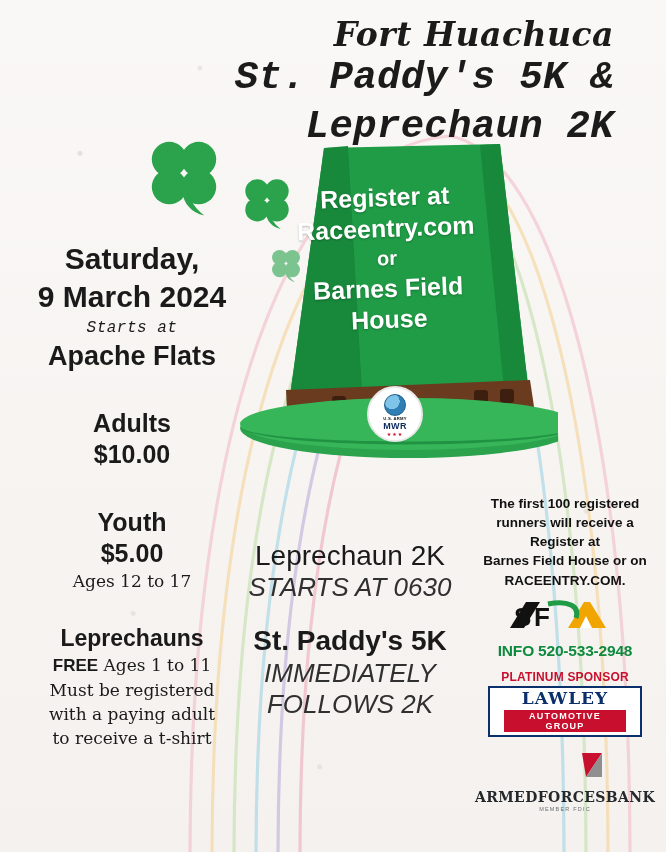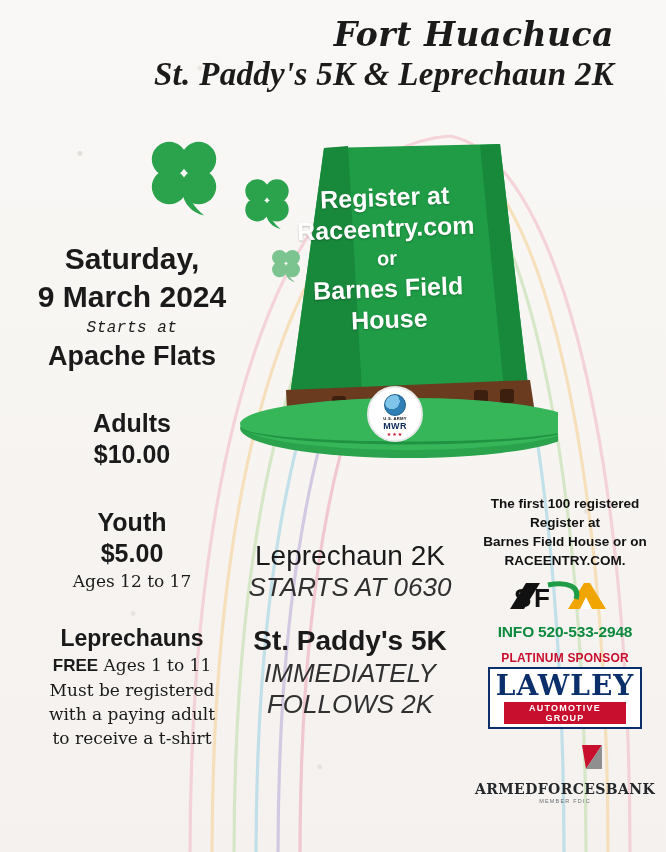--- a/index.html
+++ b/index.html
@@ -51,24 +51,24 @@
   .title-line1 {
     font-family: "DejaVu Serif", serif;
     font-weight: bold;
     font-style: italic;
     font-size: 33px;
     color: #1b1b1b;
     letter-spacing: 0.5px;
     line-height: 1.15;
   }
   .title-line2 {
-    font-family: Liberation Serif, serif;
+    font-family: Liberation Mono, monospace;
     font-weight: bold;
     font-style: italic;
-    font-size: 33px;
+    font-size: 39px;
     color: #1b1b1b;
     letter-spacing: 0.3px;
     line-height: 1.25;
   }
 
   
   .clover {
     position: absolute;
     z-index: 4;
   }
@@ -285,21 +285,21 @@
     background: #ffffff;
     border: 2px solid #0b2f6b;
     width: 150px;
     margin-left: auto;
     margin-right: auto;
     padding: 2px 0 3px;
   }
   .lawley .name {
     font-family: "DejaVu Serif", serif;
     font-weight: bold;
-    font-size: 28px;
+    font-size: 17px;
     color: #0b2f6b;
     letter-spacing: 1px;
     line-height: 1.05;
   }
   .lawley .sub {
     font-size: 9px;
     font-weight: bold;
     color: #ffffff;
     background: #c8102e;
     letter-spacing: 1.2px;
@@ -450,20 +450,21 @@
     <div class="race-name">Leprechaun 2K</div>
     <div class="race-time">STARTS AT 0630</div>
     <div class="race-name2">St. Paddy's 5K</div>
     <div class="race-follow">IMMEDIATELY</div>
     <div class="race-follow">FOLLOWS 2K</div>
   </div>
 
   <div class="right-col">
     <div class="tshirt-note">
       <div>The first 100 registered</div>
+      <div>runners will receive a</div>
       <div>Register at</div>
       <div>Barnes Field House or on</div>
       <div>RACEENTRY.COM.</div>
     </div>
 
     <div class="sfa-logo">
       <svg width="118" height="38" viewBox="0 0 118 38" xmlns="http://www.w3.org/2000/svg">
         <path d="M4 30 L20 4 L34 4 L18 30 Z" fill="#111"></path>
         <text x="8" y="28" font-family="Liberation Sans, sans-serif" font-size="26" font-weight="bold" fill="#111">S</text>
         <text x="28" y="28" font-family="Liberation Sans, sans-serif" font-size="26" font-weight="bold" fill="#111">F</text>

